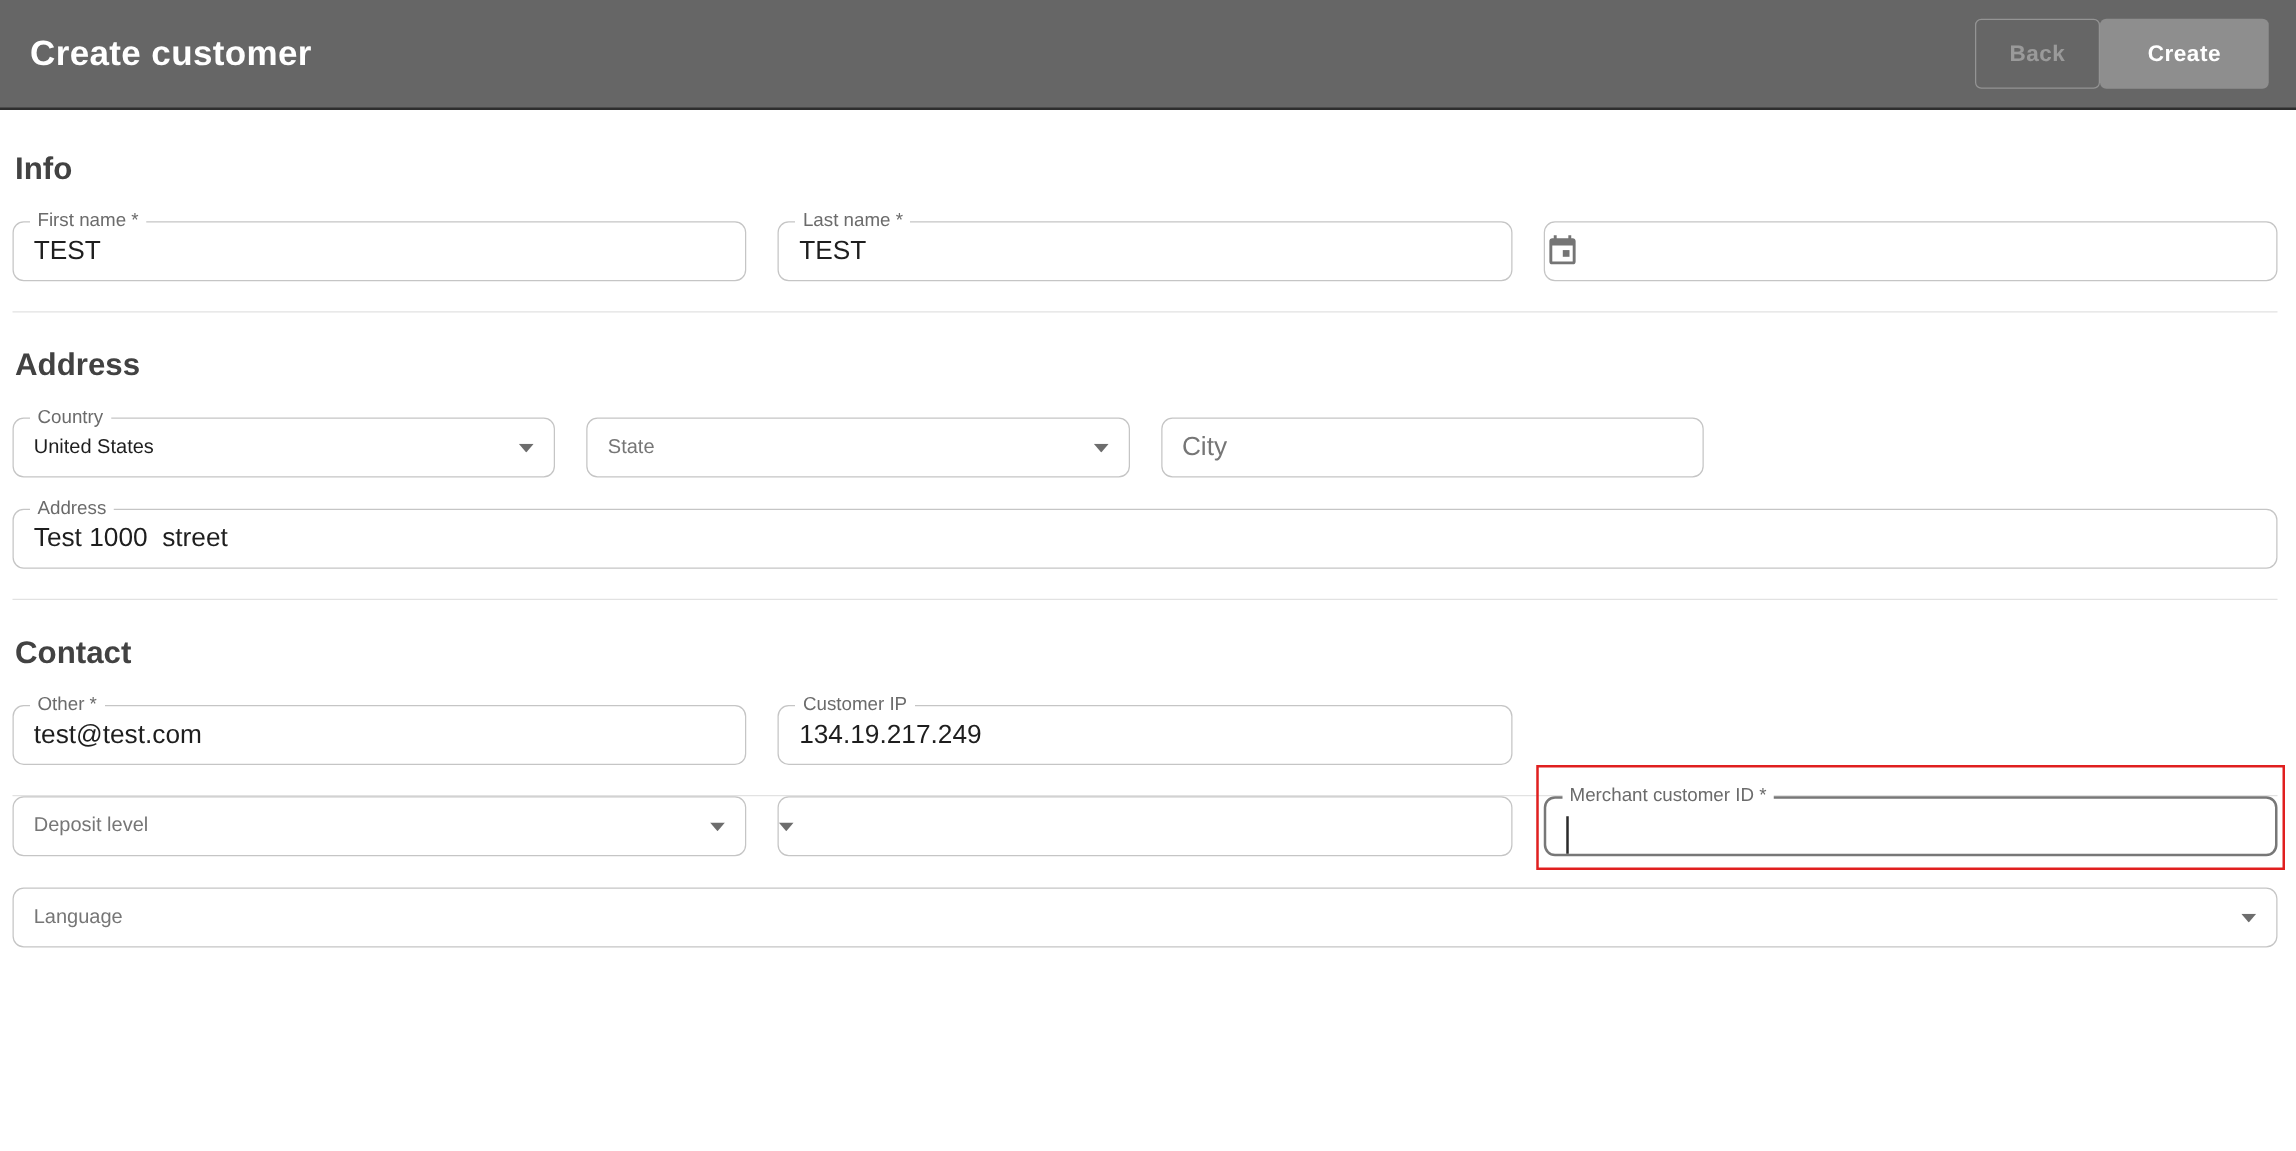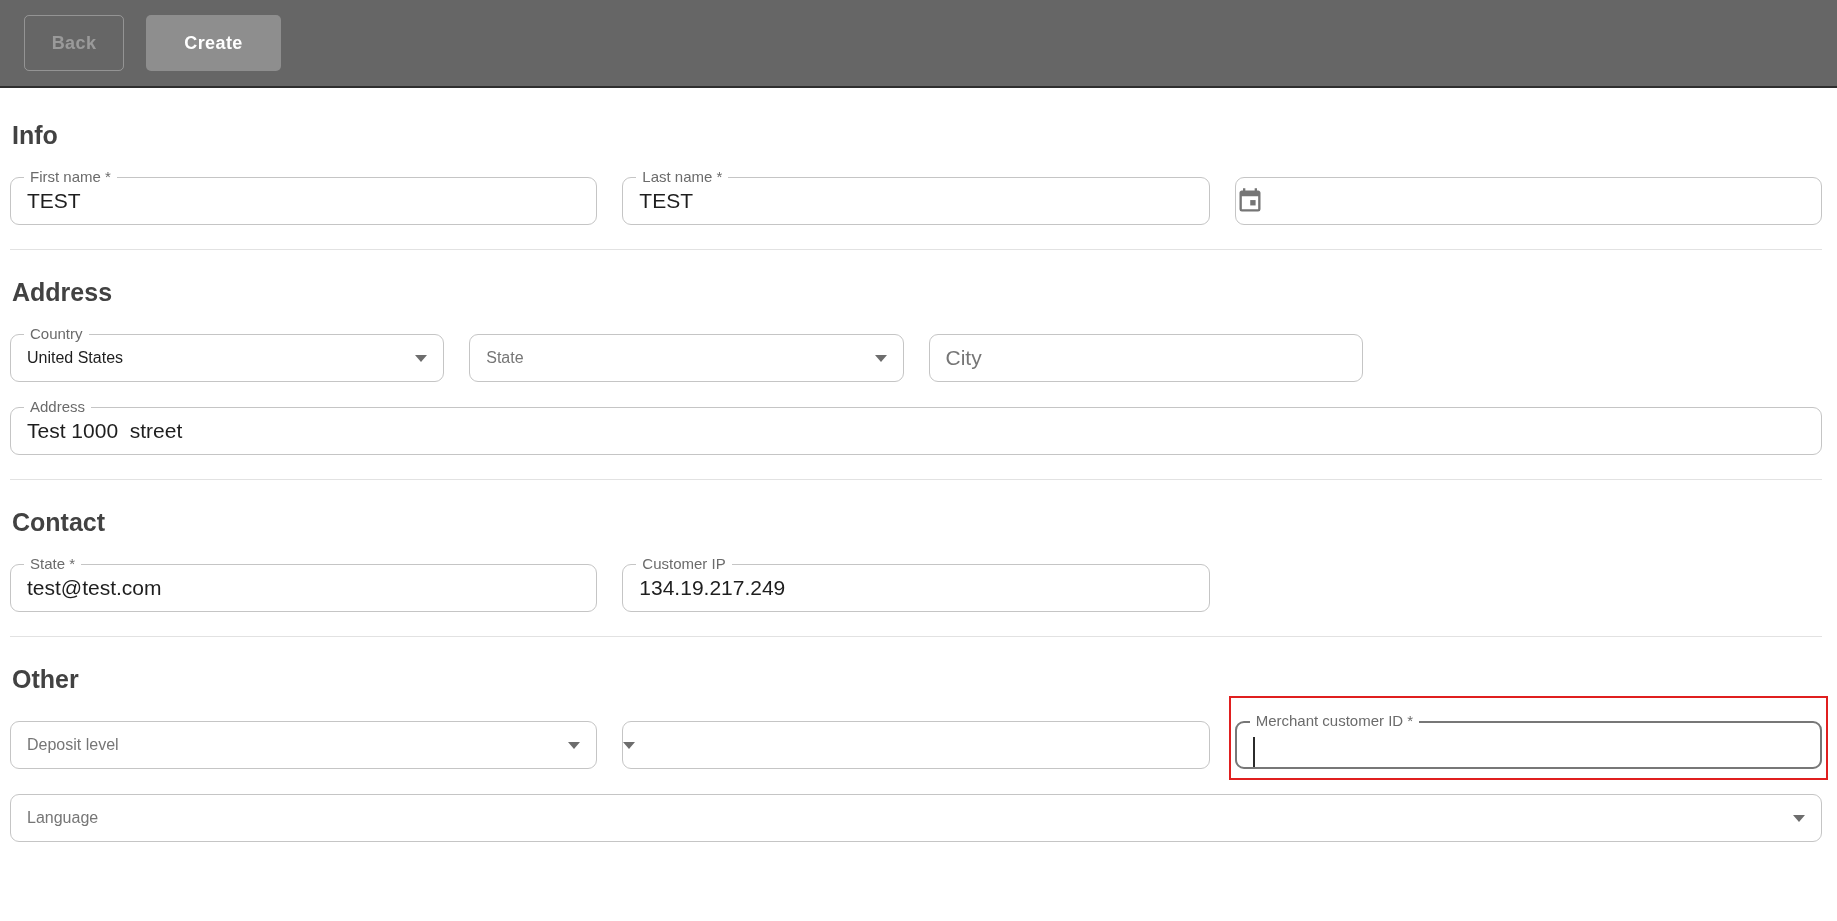--- a/index.html
+++ b/index.html
@@ -6,21 +6,21 @@
   html, body { width: 1837px; height: 921px; background: #ffffff;
     font-family: "Liberation Sans", sans-serif; overflow: hidden; }
 
   
   .appbar {
     height: 88px; background: #666666; border-bottom: 2px solid #2e2e2e;
     display: flex; align-items: center; justify-content: space-between;
     padding: 0 22px 0 24px;
   }
   .appbar h1 { color: #ffffff; font-size: 28px; font-weight: bold; letter-spacing: .3px; }
-  .appbar .actions { display: flex; gap: 22px; align-items: center; }
+  .appbar .actions { display: flex; align-items: center; }
   .btn { height: 56px; border-radius: 5px; font-size: 18px; font-weight: bold;
     font-family: inherit; cursor: pointer; letter-spacing: .4px; }
   .btn-back { width: 100px; background: transparent; color: rgba(255,255,255,0.34);
     border: 1px solid rgba(255,255,255,0.30); cursor: default; }
   .btn-create { width: 135px; background: #8e8e8e; color: #ffffff; border: none; }
 
   
   main { padding: 0 15px 0 10px; }
   h2.section-heading { font-size: 25px; font-weight: bold; color: #424242;
     margin: 28px 0 27px 2px; line-height: 29px; }
@@ -53,20 +53,21 @@
   .field.focused .flabel { top: -11px; }
   .text-cursor { position: absolute; left: 16px; top: 14px; width: 2px; height: 30px;
     background: #2b2b2b; }
   .red-annotation { position: absolute; left: -8px; right: -8px; top: -27px; bottom: -13px;
     border: 2px solid #e01f1f; pointer-events: none; }
 </style>
 </head>
 <body>
 
 <header class="appbar">
+  <h1>Create customer</h1>
   <div class="actions">
     <button class="btn btn-back" disabled="">Back</button>
     <button class="btn btn-create">Create</button>
   </div>
 </header>
 
 <main>
 
   <section>
     <h2 class="section-heading first">Info</h2>
@@ -131,34 +132,33 @@
     </div>
     <hr class="divider">
   </section>
 
   <section>
     <h2 class="section-heading">Contact</h2>
     <div class="row cols3">
 
 
       <div class="field">
-        <span class="flabel">State *</span>
+        <span class="flabel">Other *</span>
         <input type="text" value="test@test.com" style="">
       </div>
 
       <div class="field">
         <span class="flabel">Customer IP</span>
         <input type="text" value="134.19.217.249" style="">
       </div>
     </div>
     <hr class="divider">
   </section>
 
   <section>
-    <h2 class="section-heading">Other</h2>
     <div class="row cols3">
 
       <div class="field">
         <span class="value-text ph">Deposit level</span>
         <span class="trail-icon caret-icon">
           <svg width="12" height="7" viewBox="0 0 12 7">
               <path d="M0 0h12L6 7z" fill="#6d6d6d"></path>
             </svg>
         </span>
       </div>

